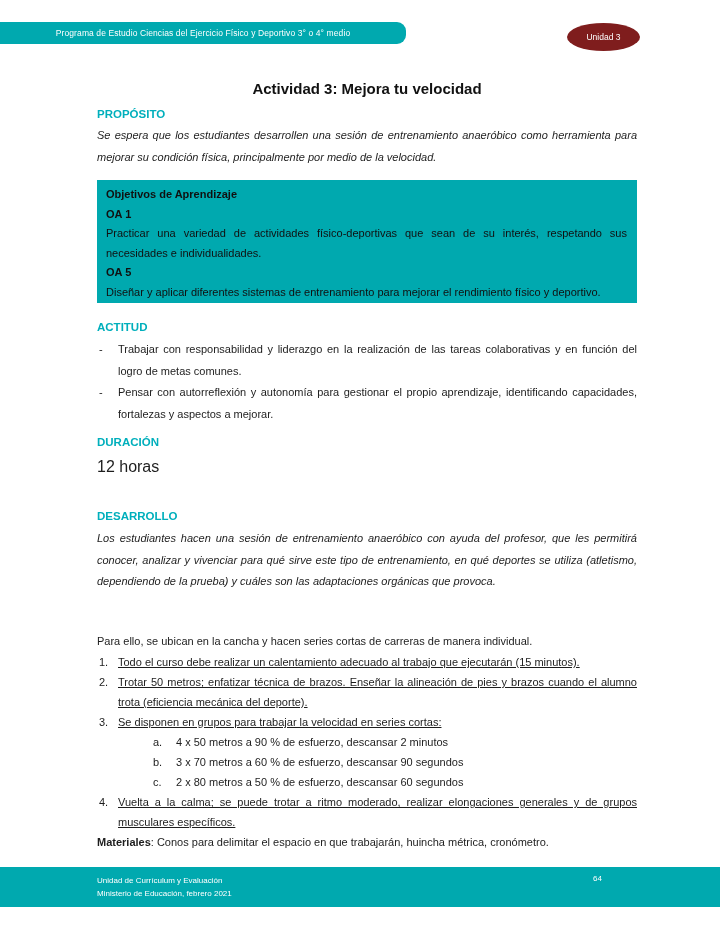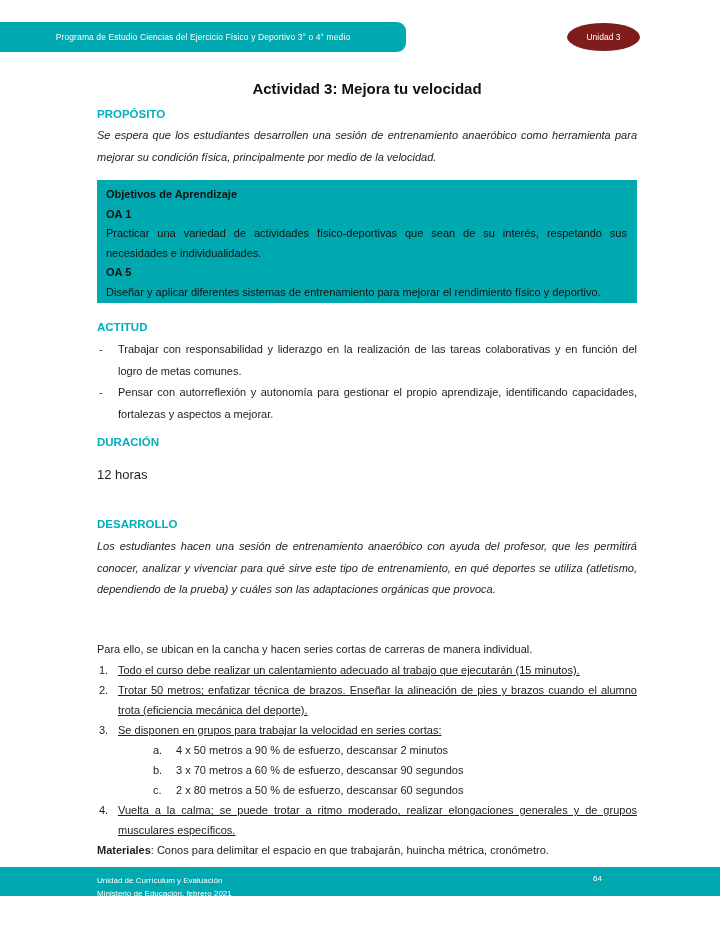--- a/index.html
+++ b/index.html
@@ -2,21 +2,21 @@
 <html><head>
 <meta charset="utf-8">
 <style>
   html,body { margin:0; padding:0; background:#ffffff; }
   .page {
     position:relative; width:720px; height:932px; background:#ffffff;
     font-family:"Liberation Sans", sans-serif; color:#1d1d1d; overflow:hidden;
   }
   
   .header-bar {
-    position:absolute; top:22px; left:0; width:406px; height:30px;
+    position:absolute; top:22px; left:0; width:406px; height:22px;
     background:#00A9AF; border-radius:0 9px 9px 0;
     display:flex; align-items:center; justify-content:center;
     color:#ffffff; font-size:8.5px; letter-spacing:.1px;
   }
   .unit-badge {
     position:absolute; top:23px; left:567px; width:73px; height:28px;
     background:#7f1d1d; border-radius:50%;
     display:flex; align-items:center; justify-content:center;
     color:#ffffff; font-size:8.5px;
   }
@@ -32,37 +32,37 @@
     padding:5px 10px 1px 9px; font-size:11px; line-height:19.5px;
   }
   .oa-box .bold { font-weight:bold; }
   .oa-box .oa-text { text-align:justify; }
   .h-actitud { margin-top:17px; }
   .dash-list { margin-top:4px; }
   .li { display:flex; font-size:11px; line-height:21.5px; }
   .li .marker { flex:none; width:19px; padding-left:2px; }
   .li .li-text { flex:1; text-align:justify; }
   .h-duracion { margin-top:10px; }
-  .duracion-value { font-size:13px; line-height:21px; margin-top:14px; }
+  .duracion-value { font-size:16px; line-height:21px; margin-top:6px; }
   .h-desarrollo { margin-top:32px; }
   .para-intro { margin-top:4px; }
   .para-setup { margin-top:38px; font-size:11px; line-height:21.5px; }
   .steps { margin-top:0; }
   .step { display:flex; font-size:11px; line-height:20px; }
   .step .num { flex:none; width:19px; padding-left:2px; }
   .step .step-text { flex:1; text-align:justify;text-decoration:underline; }
   .series { margin-left:56px; }
   .serie { display:flex; font-size:11px; line-height:20px; }
   .serie .letter { flex:none; width:23px; }
   .serie .serie-text { flex:1; }
   .materials { font-size:11px; line-height:20px; }
   .materials .bold { font-weight:bold; }
   
   .footer-bar {
-    position:absolute; top:867px; left:0; width:720px; height:29px;
+    position:absolute; top:867px; left:0; width:720px; height:40px;
     background:#00A9AF; color:#ffffff;
   }
   .footer-text { position:absolute; left:97px; top:7px; font-size:8px; line-height:13px; }
   .footer-page { position:absolute; left:593px; top:7px; font-size:8px; }
 </style>
 </head>
 <body>
 
 <div class="page">
 

